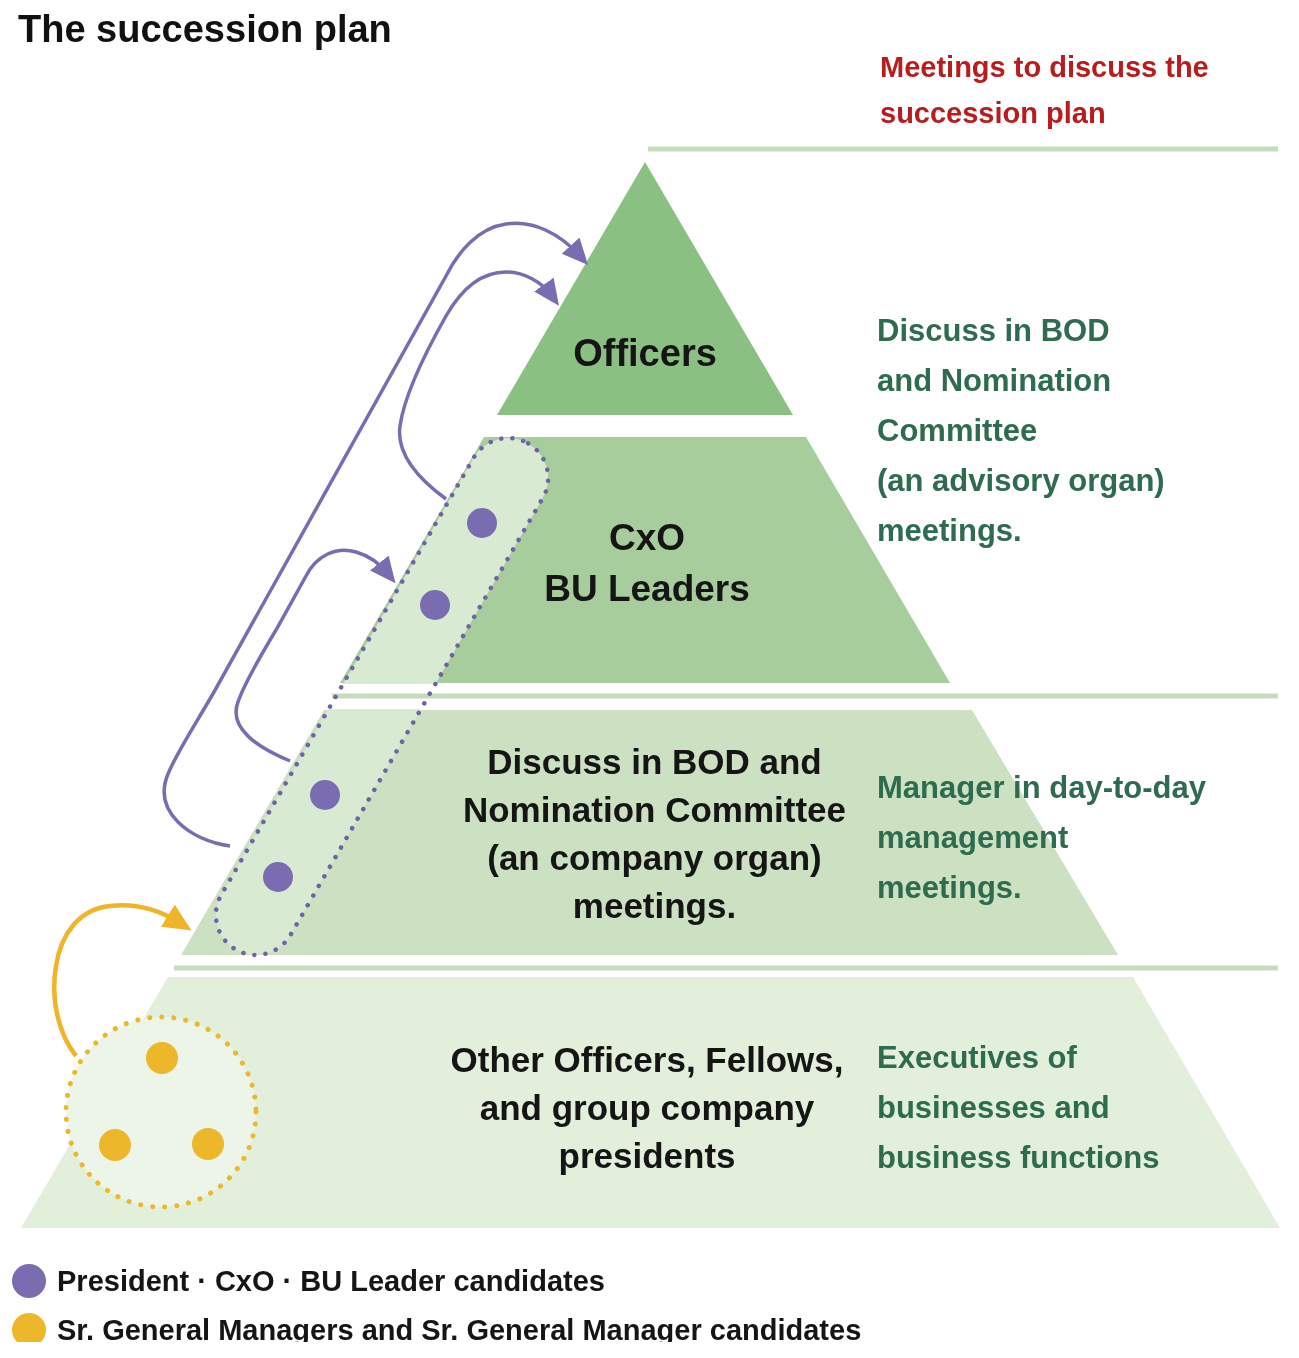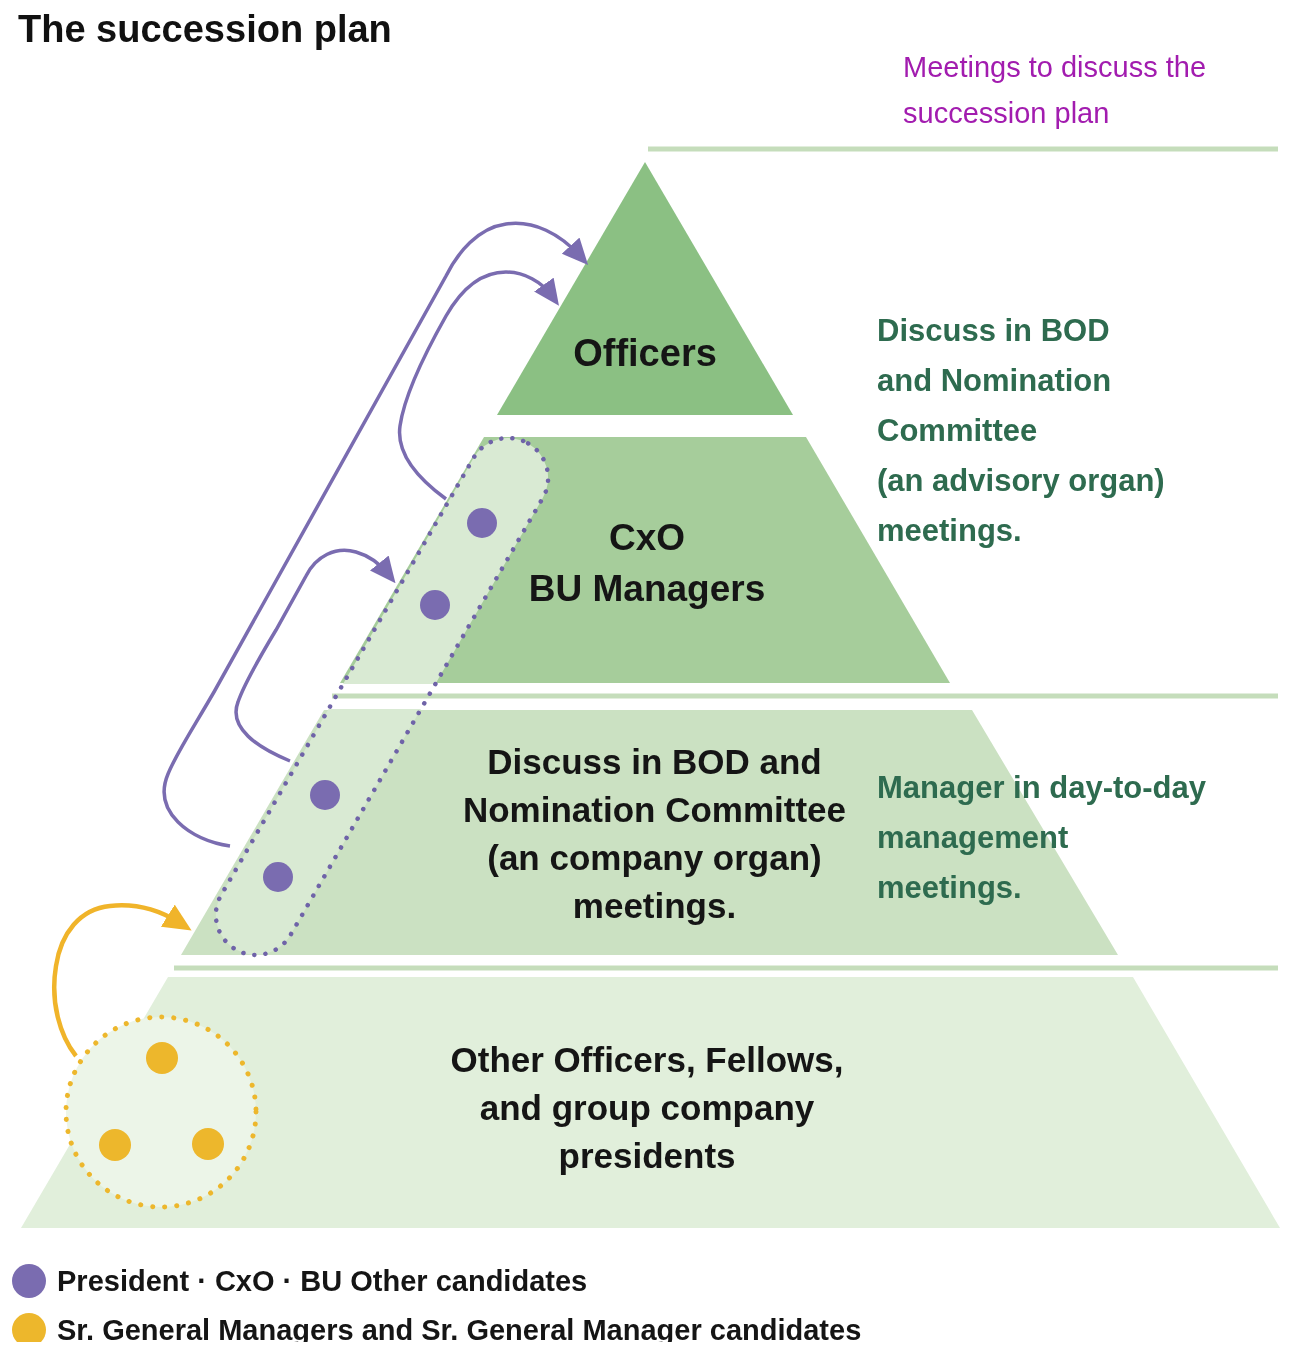--- a/index.html
+++ b/index.html
@@ -1,21 +1,21 @@
 <!DOCTYPE html>
 <html><head>
 <meta charset="utf-8">
 <style>
   html,body{margin:0;padding:0;background:#ffffff;}
   #stage{position:relative;width:1299px;height:1342px;background:#ffffff;overflow:hidden;
          font-family:"Liberation Sans","DejaVu Sans",sans-serif;}
   #diagram-svg{position:absolute;left:0;top:0;}
   .txt{position:absolute;white-space:pre-line;}
   .title{left:18px;top:8px;font-size:38px;font-weight:700;color:#111111;}
-  .rhead{left:903px;top:44px;width:390px;font-size:29px;font-weight:400;color:#a21caf;line-height:46px;}
+  .rhead{left:880px;top:44px;width:390px;font-size:29px;font-weight:700;color:#b91c1c;line-height:46px;}
   .gnote{position:absolute;left:877px;width:390px;font-size:31px;font-weight:700;color:#2E6B4F;line-height:50px;white-space:pre-line;}
   .note1{top:306px;}
   .note2{top:763px;}
   .note3{top:1033px;}
   .plabel{position:absolute;text-align:center;color:#151515;font-weight:600;white-space:pre-line;}
   .t1label{left:495px;top:330px;width:300px;font-size:38px;line-height:46px;}
   .t2label{left:457px;top:512px;width:380px;font-size:37px;line-height:51px;}
   .t3label{left:372px;top:738px;width:565px;font-size:35px;line-height:48px;}
   .t4label{left:367px;top:1036px;width:560px;font-size:35px;line-height:48px;}
   .legend-label{position:absolute;left:57px;font-size:29px;font-weight:600;color:#151515;line-height:34px;}
@@ -81,27 +81,30 @@
   <div class="txt rhead">Meetings to discuss the
 succession plan</div>
   <div class="gnote note1">Discuss in BOD
 and Nomination
 Committee
 (an advisory organ)
 meetings.</div>
   <div class="gnote note2">Manager in day-to-day
 management
 meetings.</div>
+  <div class="gnote note3">Executives of
+businesses and
+business functions</div>
 
   <div class="plabel t1label">Officers</div>
   <div class="plabel t2label">CxO
-BU Managers</div>
+BU Leaders</div>
   <div class="plabel t3label">Discuss in BOD and
 Nomination Committee
 (an company organ)
 meetings.</div>
   <div class="plabel t4label">Other Officers, Fellows,
 and group company
 presidents</div>
 
-  <div class="legend-label llabel1">President · CxO · BU Other candidates</div>
+  <div class="legend-label llabel1">President · CxO · BU Leader candidates</div>
   <div class="legend-label llabel2">Sr. General Managers and Sr. General Manager candidates</div>
 </div>
 
 </body></html>

